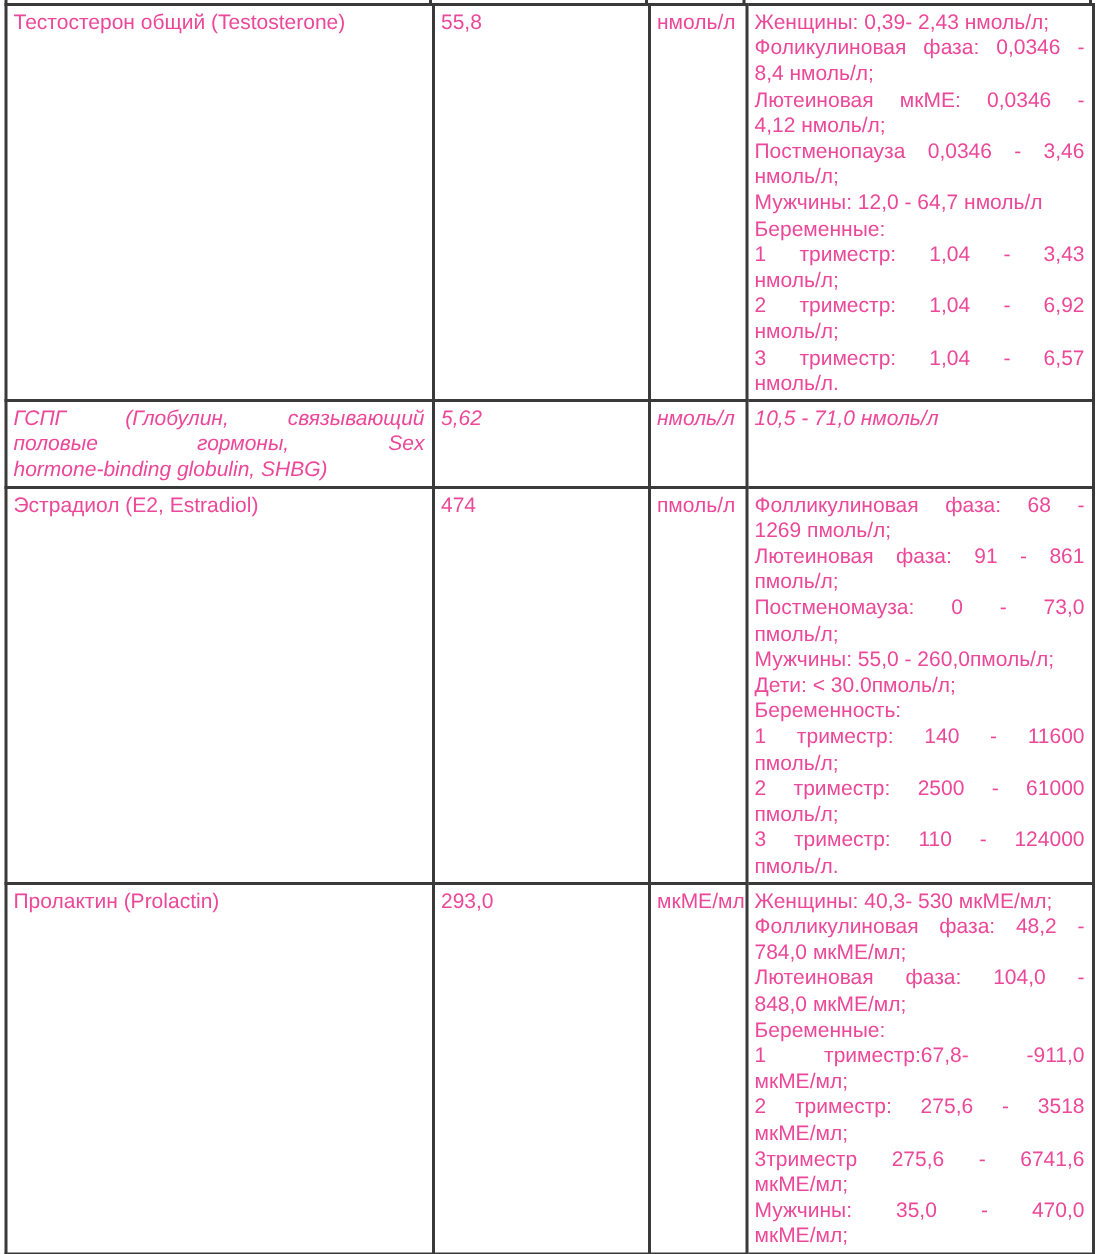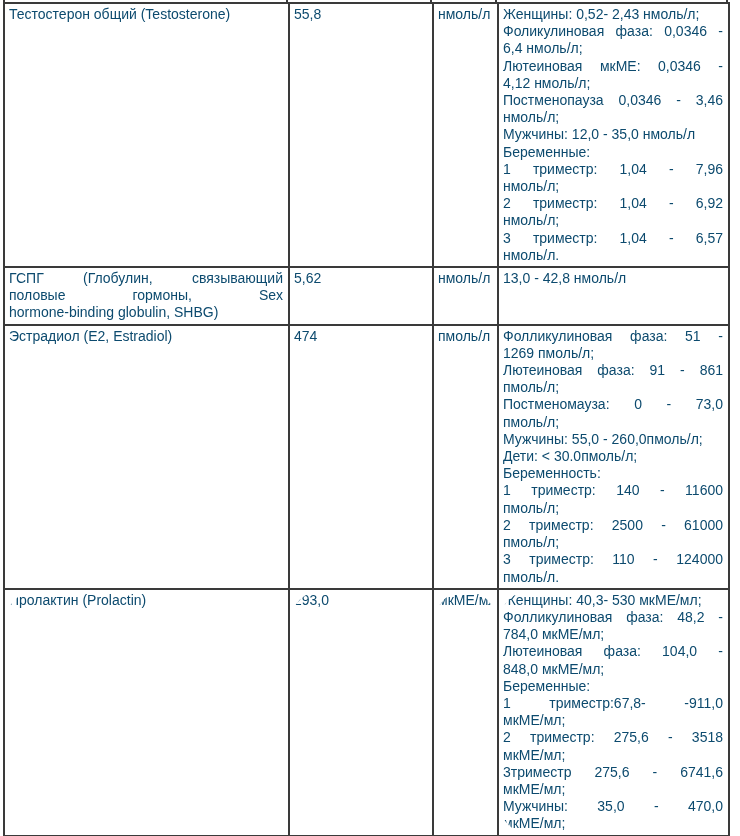--- a/index.html
+++ b/index.html
@@ -15,35 +15,35 @@
   }
   .table-wrap {
     position: relative;
     margin: 2px 0 0 3px;
     width: 725px;
   }
   table.lab {
     border-collapse: collapse;
     table-layout: fixed;
     width: 725px;
-    color: #0c4a6e;
+    color: #ec4899;
     font-size: 14px;
     line-height: 17.2px;
   }
   table.lab td {
     border: 2px solid #3a3a3a;
     vertical-align: top;
     padding: 2px 5px 2px 4px;
     box-sizing: border-box;
     overflow: hidden;
   }
   table.lab tr:nth-child(1) td { height: 262px; }
-  table.lab tr:nth-child(2) td { height: 42px; }
+  table.lab tr:nth-child(2) td { height: 42px; font-style: italic; }
   table.lab tr:nth-child(3) td { height: 262px; }
-  table.lab tr:nth-child(4) td { height: 246px; border-radius: 32px; }
+  table.lab tr:nth-child(4) td { height: 246px; }
   col.c-name   { width: 285px; }
   col.c-result { width: 144px; }
   col.c-units  { width: 65px;  }
   col.c-ref    { width: 231px; }
   td.units-cell { white-space: nowrap; padding-left: 4px; }
   .line { min-height: 17.2px; }
   .line.just {
     text-align: justify;
     text-align-last: justify;
   }
@@ -74,57 +74,57 @@
       <col class="c-ref">
     </colgroup>
     <tbody>
         <tr>
           <td>
             <div class="line">Тестостерон общий (Testosterone)</div>
           </td>
           <td>55,8</td>
           <td class="units-cell">нмоль/л</td>
           <td>
-            <div class="line">Женщины: 0,52- 2,43 нмоль/л;</div>
+            <div class="line">Женщины: 0,39- 2,43 нмоль/л;</div>
             <div class="line just">Фоликулиновая фаза: 0,0346 -</div>
-            <div class="line">6,4 нмоль/л;</div>
+            <div class="line">8,4 нмоль/л;</div>
             <div class="line just">Лютеиновая мкМЕ: 0,0346 -</div>
             <div class="line">4,12 нмоль/л;</div>
             <div class="line just">Постменопауза 0,0346 - 3,46</div>
             <div class="line">нмоль/л;</div>
-            <div class="line">Мужчины: 12,0 - 35,0 нмоль/л</div>
+            <div class="line">Мужчины: 12,0 - 64,7 нмоль/л</div>
             <div class="line">Беременные:</div>
-            <div class="line just">1 триместр: 1,04 - 7,96</div>
+            <div class="line just">1 триместр: 1,04 - 3,43</div>
             <div class="line">нмоль/л;</div>
             <div class="line just">2 триместр: 1,04 - 6,92</div>
             <div class="line">нмоль/л;</div>
             <div class="line just">3 триместр: 1,04 - 6,57</div>
             <div class="line">нмоль/л.</div>
           </td>
         </tr>
         <tr>
           <td>
             <div class="line just">ГСПГ (Глобулин, связывающий</div>
             <div class="line just">половые гормоны, Sex</div>
             <div class="line">hormone-binding globulin, SHBG)</div>
           </td>
           <td>5,62</td>
           <td class="units-cell">нмоль/л</td>
           <td>
-            <div class="line">13,0 - 42,8 нмоль/л</div>
+            <div class="line">10,5 - 71,0 нмоль/л</div>
           </td>
         </tr>
         <tr>
           <td>
             <div class="line">Эстрадиол (E2, Estradiol)</div>
           </td>
           <td>474</td>
           <td class="units-cell">пмоль/л</td>
           <td>
-            <div class="line just">Фолликулиновая фаза: 51 -</div>
+            <div class="line just">Фолликулиновая фаза: 68 -</div>
             <div class="line">1269 пмоль/л;</div>
             <div class="line just">Лютеиновая фаза: 91 - 861</div>
             <div class="line">пмоль/л;</div>
             <div class="line just">Постменомауза: 0 - 73,0</div>
             <div class="line">пмоль/л;</div>
             <div class="line">Мужчины: 55,0 - 260,0пмоль/л;</div>
             <div class="line">Дети: &lt; 30.0пмоль/л;</div>
             <div class="line">Беременность:</div>
             <div class="line just">1 триместр: 140 - 11600</div>
             <div class="line">пмоль/л;</div>

